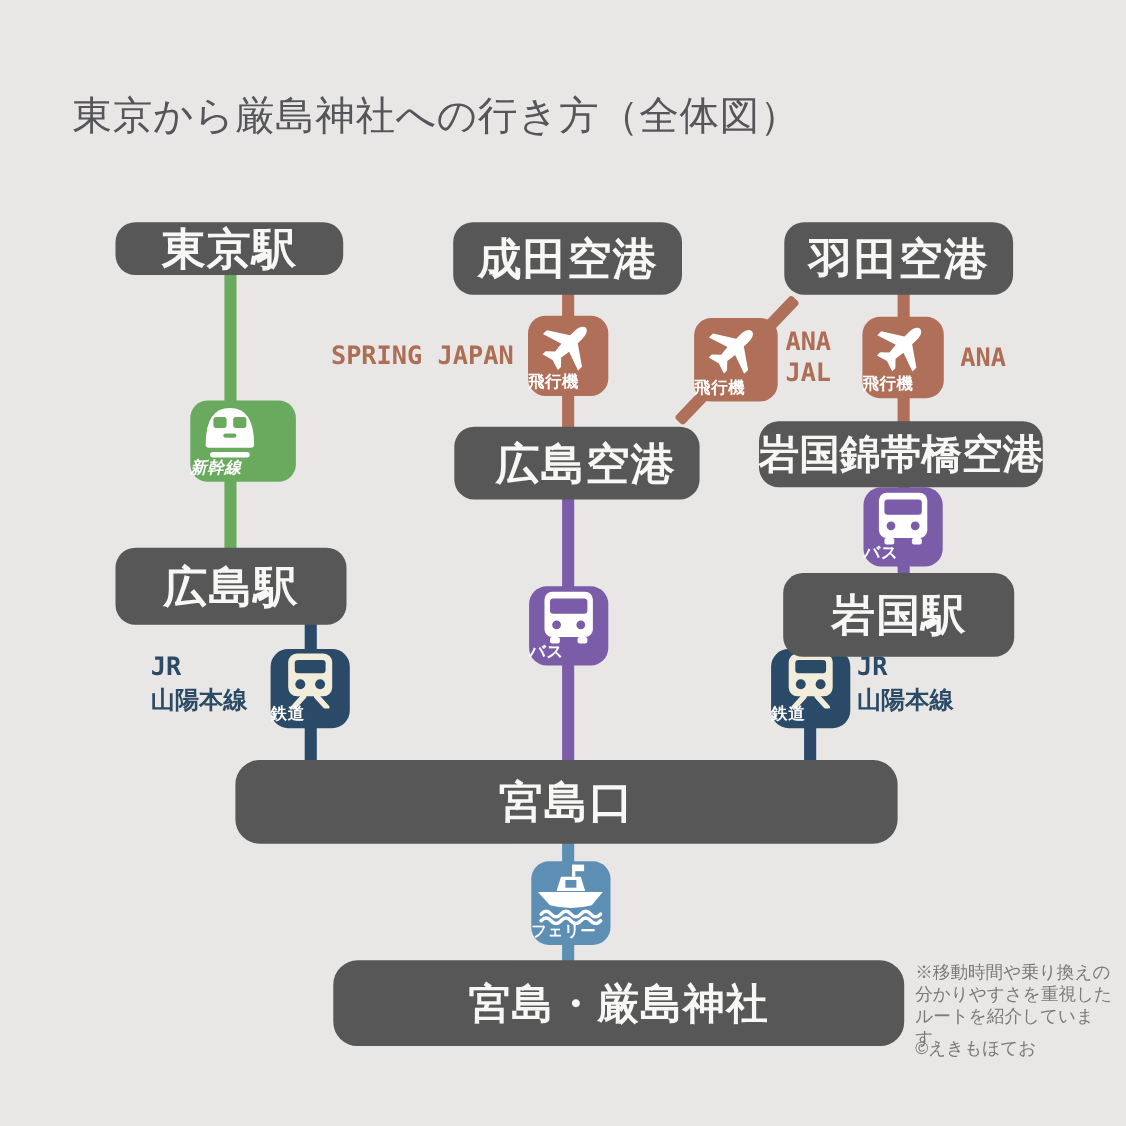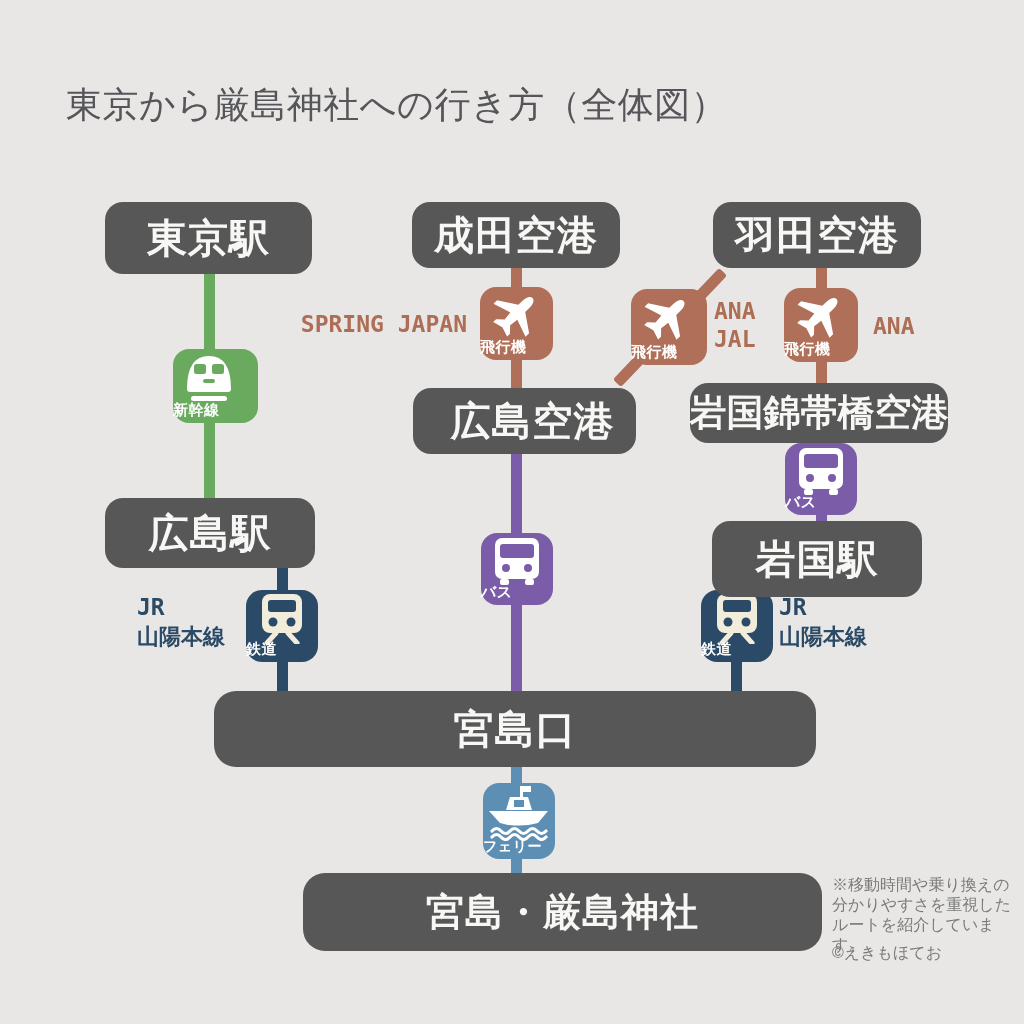--- a/index.html
+++ b/index.html
@@ -50,21 +50,21 @@
   <div class="edge e-green" style="left:204px;top:235px;height:290px;"></div>
   <div class="edge e-brown" style="left:511px;top:240px;height:170px;"></div>
   <div class="edge e-brown diag" style="left:593px;top:322px;width:154px;transform:rotate(133.6deg);"></div>
   <div class="edge e-brown" style="left:816px;top:240px;height:170px;"></div>
   <div class="edge e-purple" style="left:511px;top:430px;height:280px;"></div>
   <div class="edge e-purple" style="left:816px;top:420px;height:110px;"></div>
   <div class="edge e-navy" style="left:277px;top:540px;height:170px;"></div>
   <div class="edge e-navy" style="left:731px;top:580px;height:130px;"></div>
   <div class="edge e-blue" style="left:511px;top:745px;height:140px;"></div>
 
-  <div class="ticon bg-green" style="left:173px;top:349px;width:85px;height:74px;">
+  <div class="ticon bg-green" style="left:173px;top:364px;width:96px;height:74px;font-style:italic;">
     <svg width="72" height="52" viewBox="0 0 72 52">
       <path d="M14 38 Q14 5 36 5 Q58 5 58 38 Q58 41 55 41 L17 41 Q14 41 14 38 Z" fill="#ffffff"></path>
       <rect x="21" y="13" width="12" height="10" rx="2.5" fill="#69aa5f"></rect>
       <rect x="39" y="13" width="12" height="10" rx="2.5" fill="#69aa5f"></rect>
       <rect x="30" y="28" width="12" height="4" rx="2" fill="#69aa5f"></rect>
       <rect x="18" y="45" width="36" height="5" rx="2.5" fill="#ffffff"></rect>
     </svg>
     <div class="tlabel">新幹線</div>
   </div>
 
@@ -149,21 +149,21 @@
       <rect x="39" y="1" width="9" height="6" fill="#ffffff"></rect>
       <polygon points="27,12 45,12 49,25 23,25" fill="#ffffff"></polygon>
       <rect x="31" y="15" width="10" height="7" fill="#5d8fb5"></rect>
       <path d="M6 26 L65 26 L55 38 Q36 43 17 38 Z" fill="#ffffff"></path>
       <path d="M9 46 q4.5 -5 9 0 t9 0 t9 0 t9 0 t9 0 t9 0" stroke="#ffffff" stroke-width="3.2" fill="none" stroke-linecap="round"></path>
       <path d="M9 52 q4.5 -5 9 0 t9 0 t9 0 t9 0 t9 0 t9 0" stroke="#ffffff" stroke-width="3.2" fill="none" stroke-linecap="round"></path>
     </svg>
     <div class="tlabel" style="font-size:14px;">フェリー</div>
   </div>
 
-  <div class="node" style="left:105px;top:202px;width:207px;height:72px;font-size:40px;">東京駅</div>
+  <div class="node" style="left:105px;top:202px;width:207px;height:48px;font-size:40px;">東京駅</div>
   <div class="node" style="left:412px;top:202px;width:208px;height:66px;font-size:40px;">成田空港</div>
   <div class="node" style="left:713px;top:202px;width:208px;height:66px;font-size:40px;">羽田空港</div>
   <div class="node" style="left:413px;top:388px;width:207px;height:66px;font-size:40px;padding-left:16px;">広島空港</div>
   <div class="node" style="left:690px;top:383px;width:258px;height:60px;font-size:37px;letter-spacing:0;">岩国錦帯橋空港</div>
   <div class="node" style="left:105px;top:498px;width:210px;height:70px;font-size:40px;">広島駅</div>
   <div class="node" style="left:712px;top:521px;width:210px;height:76px;font-size:40px;">岩国駅</div>
   <div class="node" style="left:214px;top:691px;width:602px;height:76px;font-size:40px;border-radius:22px;">宮島口</div>
   <div class="node" style="left:303px;top:873px;width:519px;height:78px;font-size:38px;border-radius:22px;">宮島・厳島神社</div>
 
   <div class="elabel" style="left:300px;top:311px;width:167px;text-align:right;">SPRING JAPAN</div>

